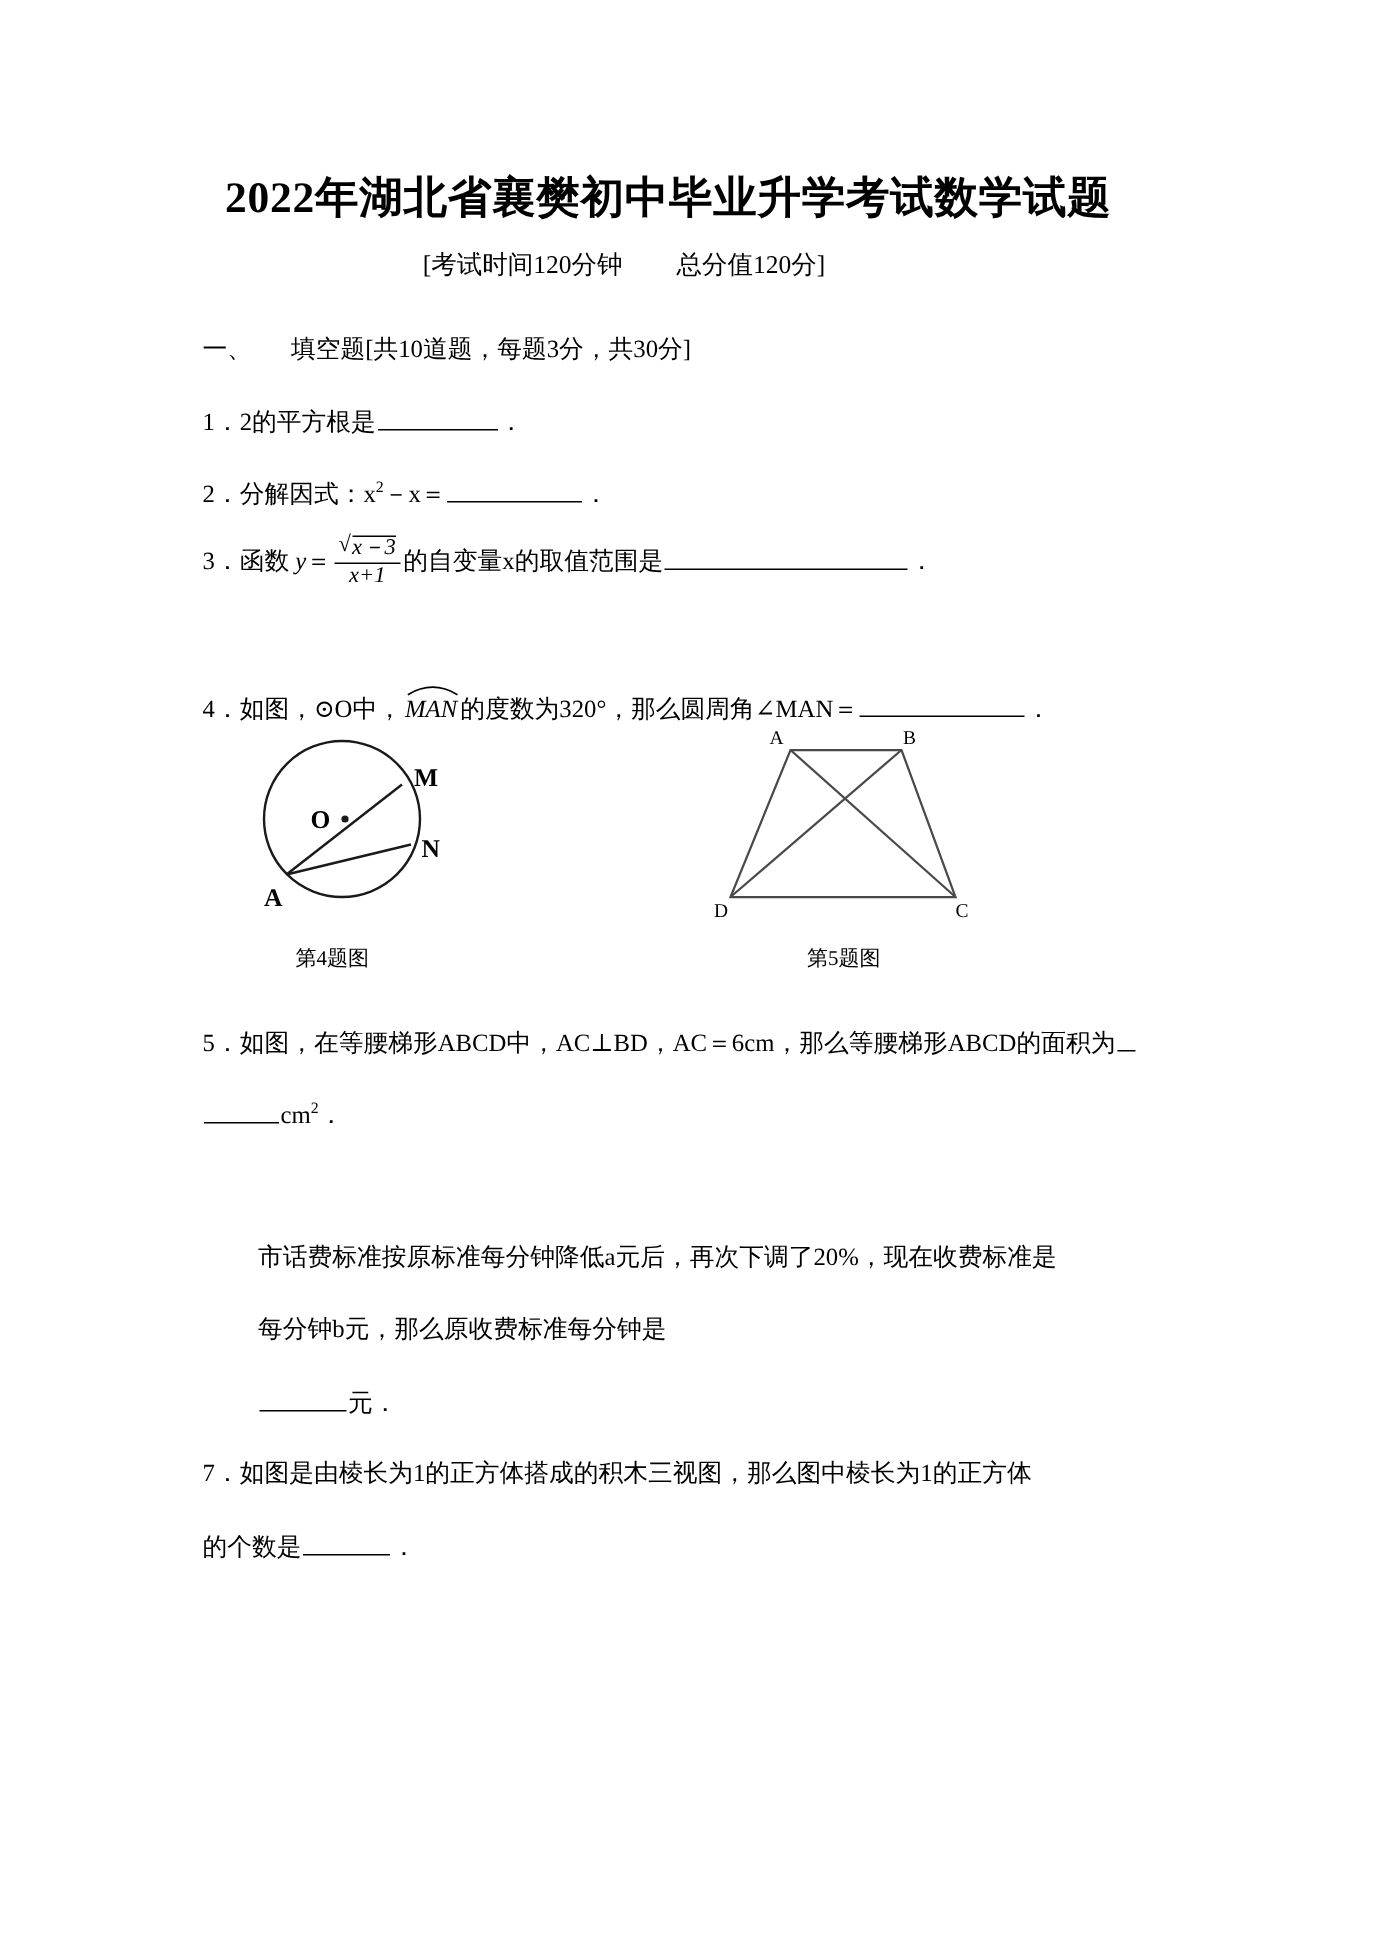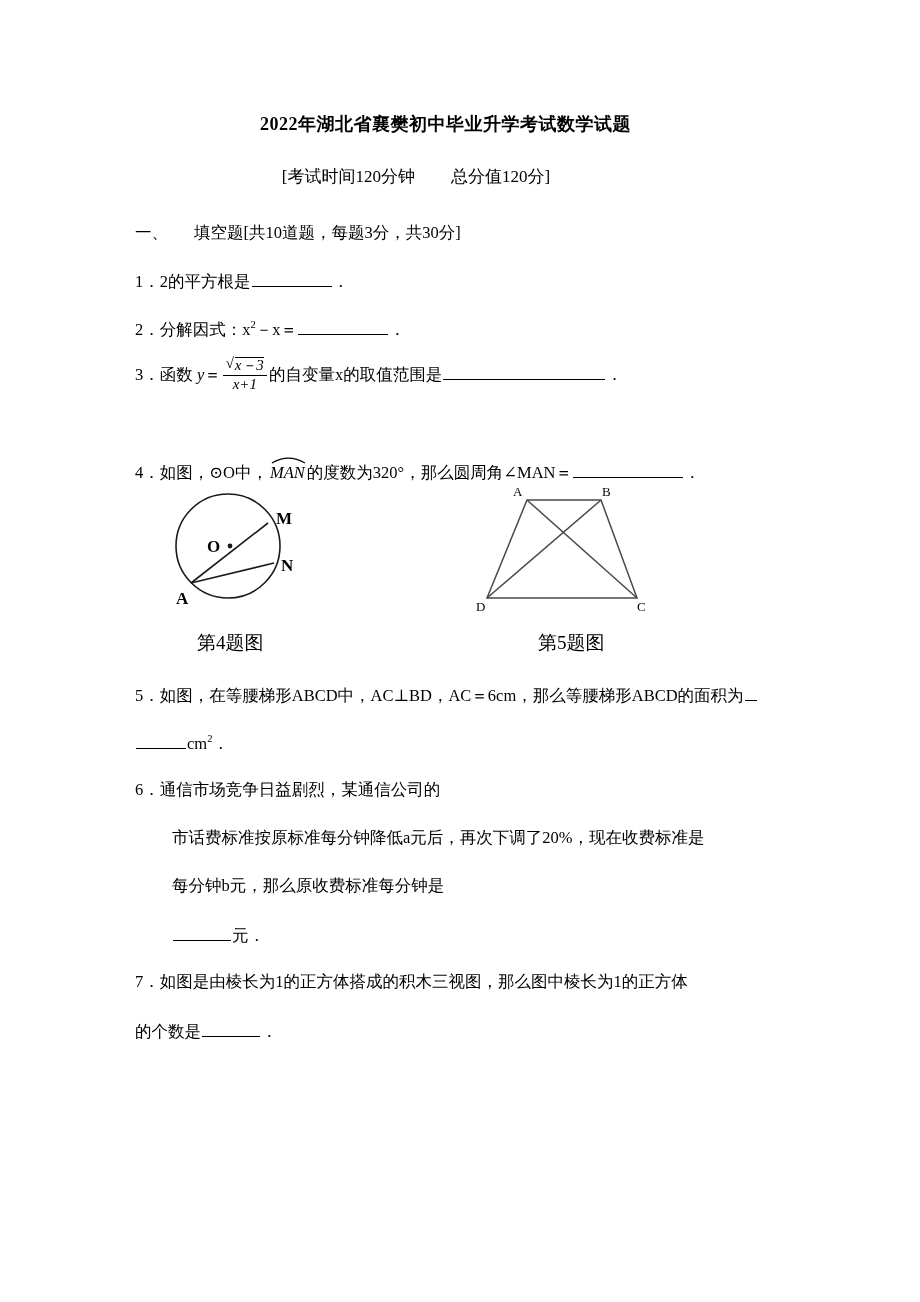--- a/index.html
+++ b/index.html
@@ -22,21 +22,21 @@
     padding: 0;
   }
 
   
   .doc-title {
     position: absolute;
     top: 112px;
     left: 0;
     width: 891px;
     text-align: center;
-    font-size: 18px;
+    font-size: 29px;
     font-weight: bold;
     letter-spacing: 0.5px;
   }
   .doc-subtitle {
     position: absolute;
     top: 165px;
     left: 0;
     width: 832px;
     text-align: center;
     font-size: 17px;
@@ -147,21 +147,21 @@
   
   .figure-row {
     position: absolute;
     left: 0;
     top: 478px;
     width: 920px;
     height: 170px;
   }
   .fig-caption {
     position: absolute;
-    font-size: 19px;
+    font-size: 14px;
     white-space: nowrap;
   }
 
   
   .views {
     position: absolute;
     left: 0;
     top: 1050px;
     width: 920px;
     height: 150px;
@@ -238,23 +238,20 @@
     <div class="fig-caption" style="left:538px; top:152px;">第5题图</div>
   </div>
 
   <div class="line" style="left:135px; top:684px;">
     <span>5．</span><span>如图，在等腰梯形ABCD中，AC⊥BD，AC＝6cm，那么等腰梯形ABCD的面积为</span><span class="blank b12"></span>
   </div>
   <div class="line" style="left:135px; top:732px;">
     <span class="blank b50"></span><span>cm</span><sup class="sm">2</sup><span>．</span>
   </div>
 
-  <div class="line" style="left:135px; top:780px;">
-    <span>6．</span><span>通信市场竞争日益剧烈，某通信公司的</span>
-  </div>
   <div class="line" style="left:172px; top:828px;">市话费标准按原标准每分钟降低a元后，再次下调了20%，现在收费标准是</div>
   <div class="line" style="left:172px; top:876px;">每分钟b元，那么原收费标准每分钟是</div>
   <div class="line" style="left:172px; top:924px;">
     <span class="blank b58"></span><span>元．</span>
   </div>
 
   <div class="line" style="left:135px; top:972px;">
     <span>7．</span><span>如图是由棱长为1的正方体搭成的积木三视图，那么图中棱长为1的正方体</span>
   </div>
   <div class="line" style="left:135px; top:1020px;">

